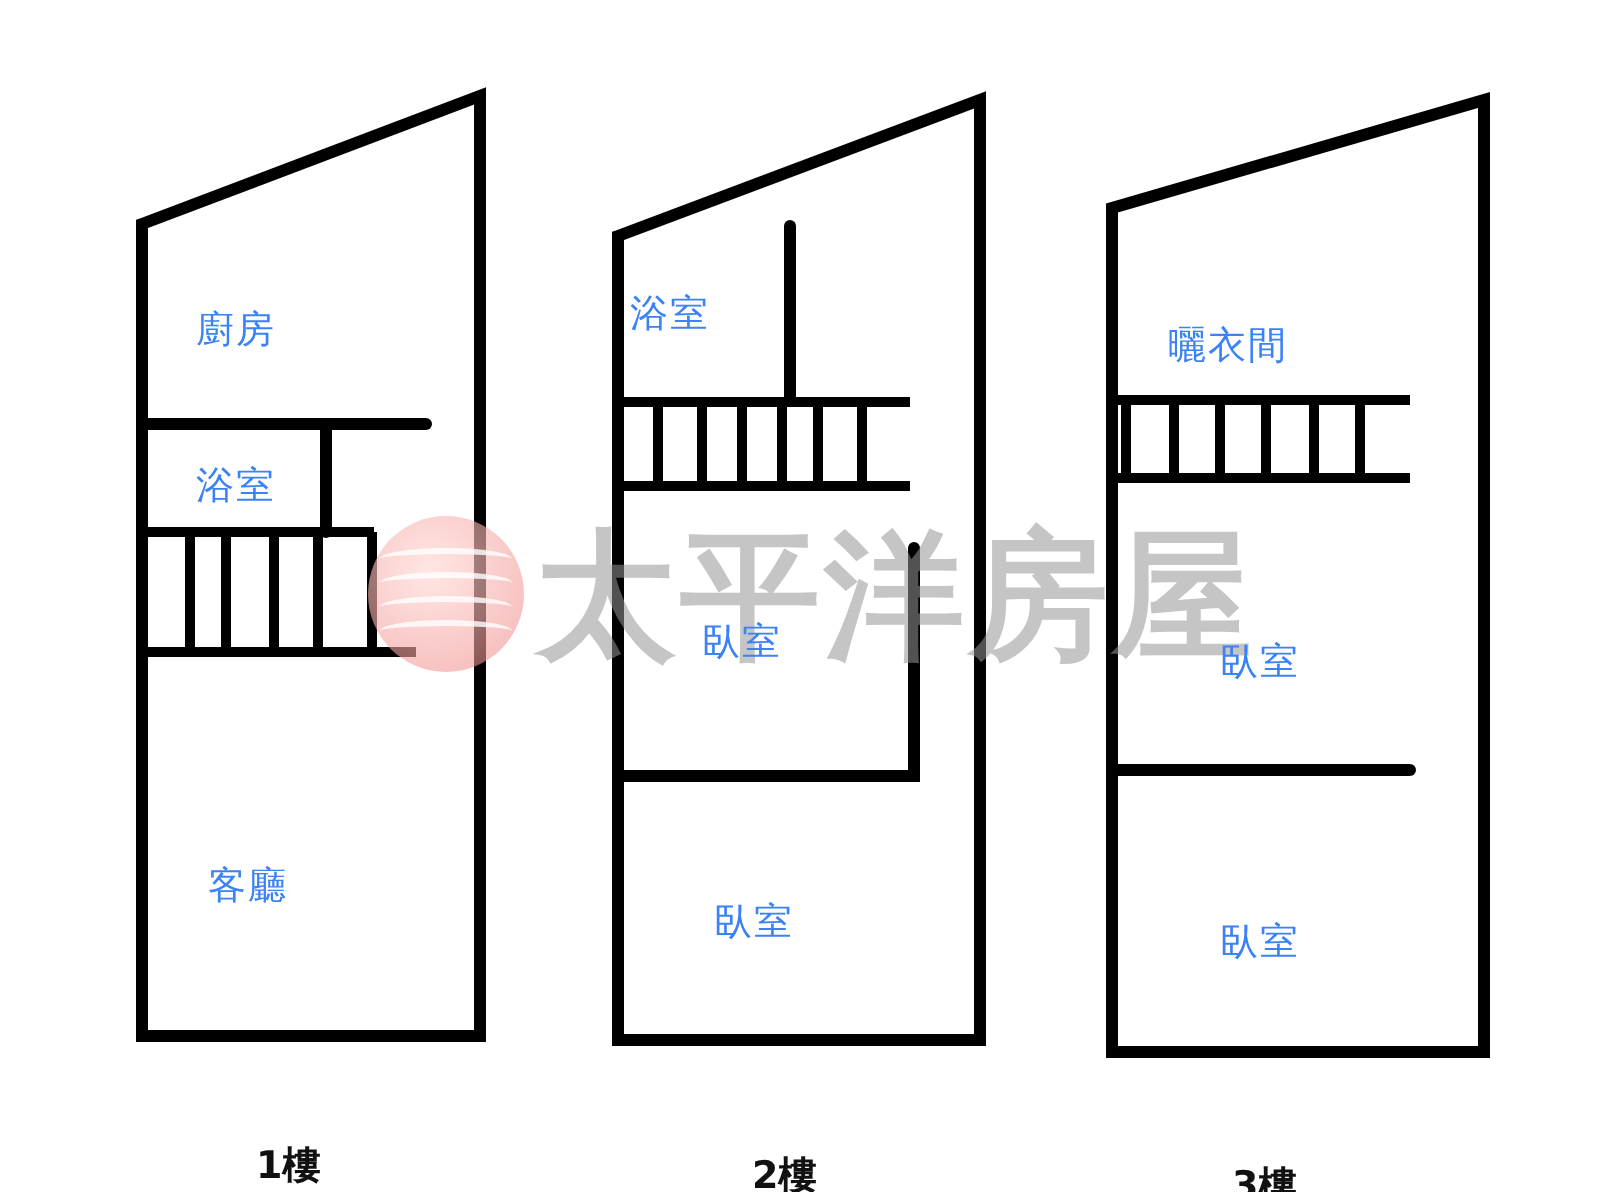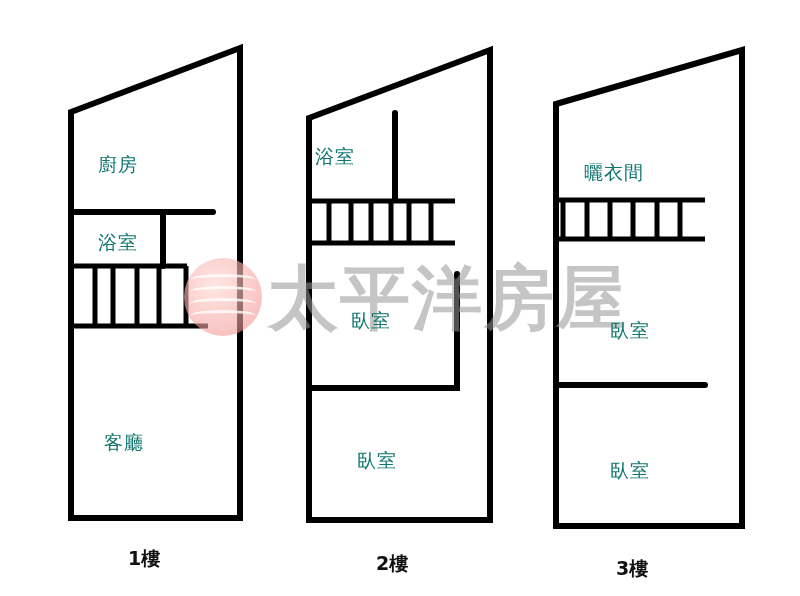--- a/index.html
+++ b/index.html
@@ -1,21 +1,21 @@
 <!DOCTYPE html>
 <html><head>
   <meta charset="utf-8">
   <style>
     html, body { margin: 0; padding: 0; background: #ffffff; }
     body { width: 800px; height: 596px; position: relative; overflow: hidden; font-family: "DejaVu Sans", sans-serif; }
     svg { position: absolute; left: 0; top: 0; }
     .wall { stroke: #000; stroke-width: 6; stroke-linecap: round; fill: none; }
     .stair { stroke: #000; stroke-width: 5; fill: none; }
-    .room-label { position: absolute; font-size: 19px; color: #0f766e; white-space: nowrap; letter-spacing: 1px; }
-    .floor-label { position: absolute; font-size: 19px; font-weight: bold; color: #111; white-space: nowrap; }
+    .room-label { position: absolute; font-size: 19px; color: #3b82f6; white-space: nowrap; letter-spacing: 1px; }
+    .floor-label { position: absolute; font-size: 19px; font-weight: bold; color: #111; white-space: nowrap; margin-top: 24px; }
     .wm-text { position: absolute; left: 268px; top: 252px; font-family: "DejaVu Serif", serif; font-weight: bold; font-size: 70px; color: rgba(150,150,150,0.55); letter-spacing: 2px; white-space: nowrap; }
     .wm-logo { position: absolute; left: 184px; top: 258px; width: 78px; height: 78px; border-radius: 50%;
       background: radial-gradient(circle at 40% 35%, rgba(255,220,215,0.7), rgba(235,120,120,0.55)); }
     .wm-logo .wave { position: absolute; left: 6px; width: 66px; height: 8px; border-top: 3px solid rgba(255,255,255,0.8); border-radius: 50%; }
   </style>
 </head>
 <body>
 
 <svg width="800" height="596" viewBox="0 0 800 596">
 

